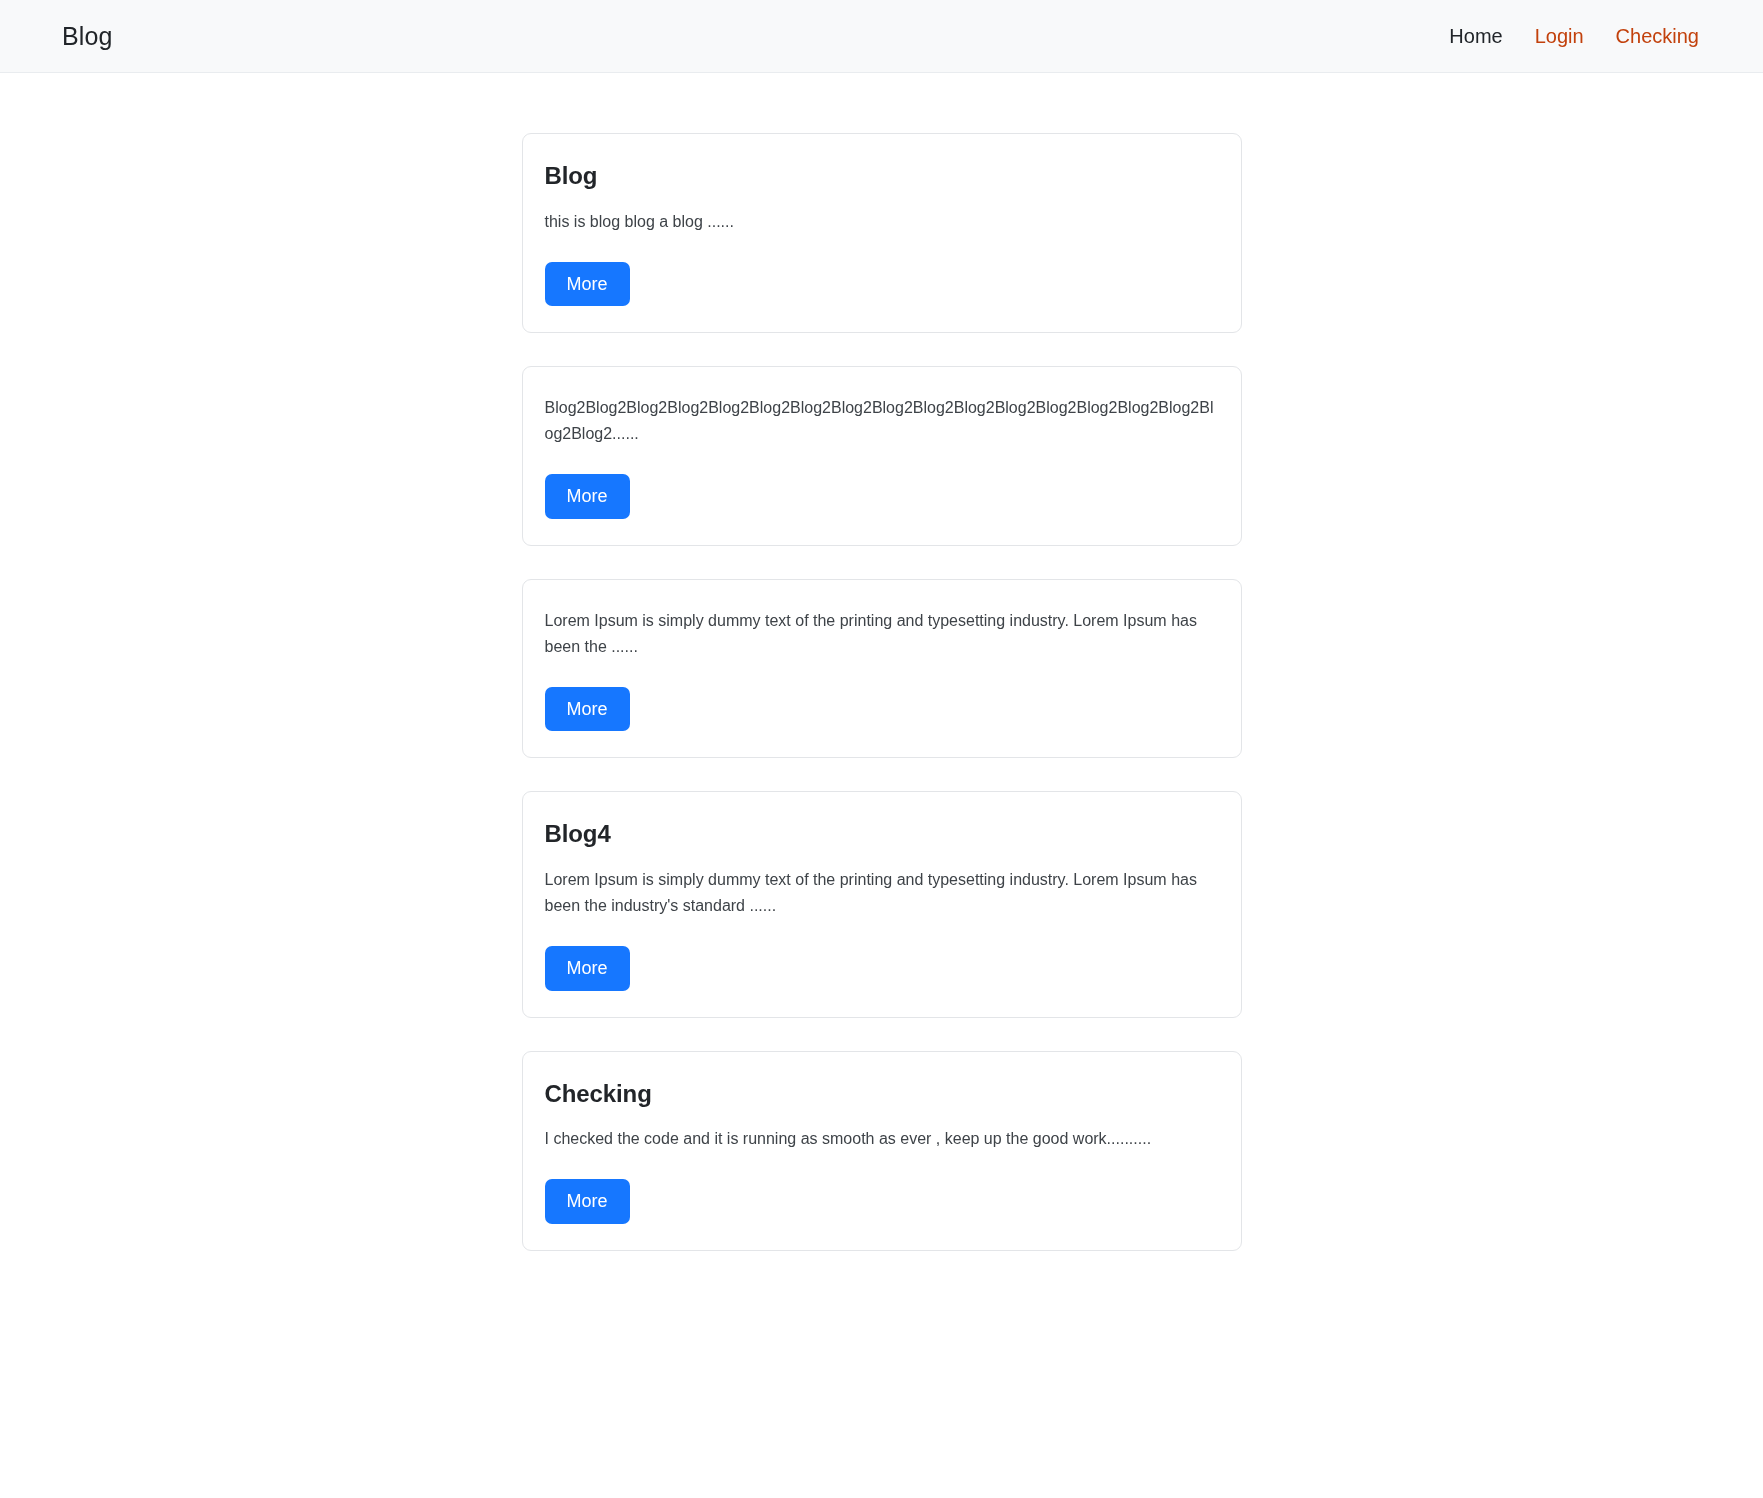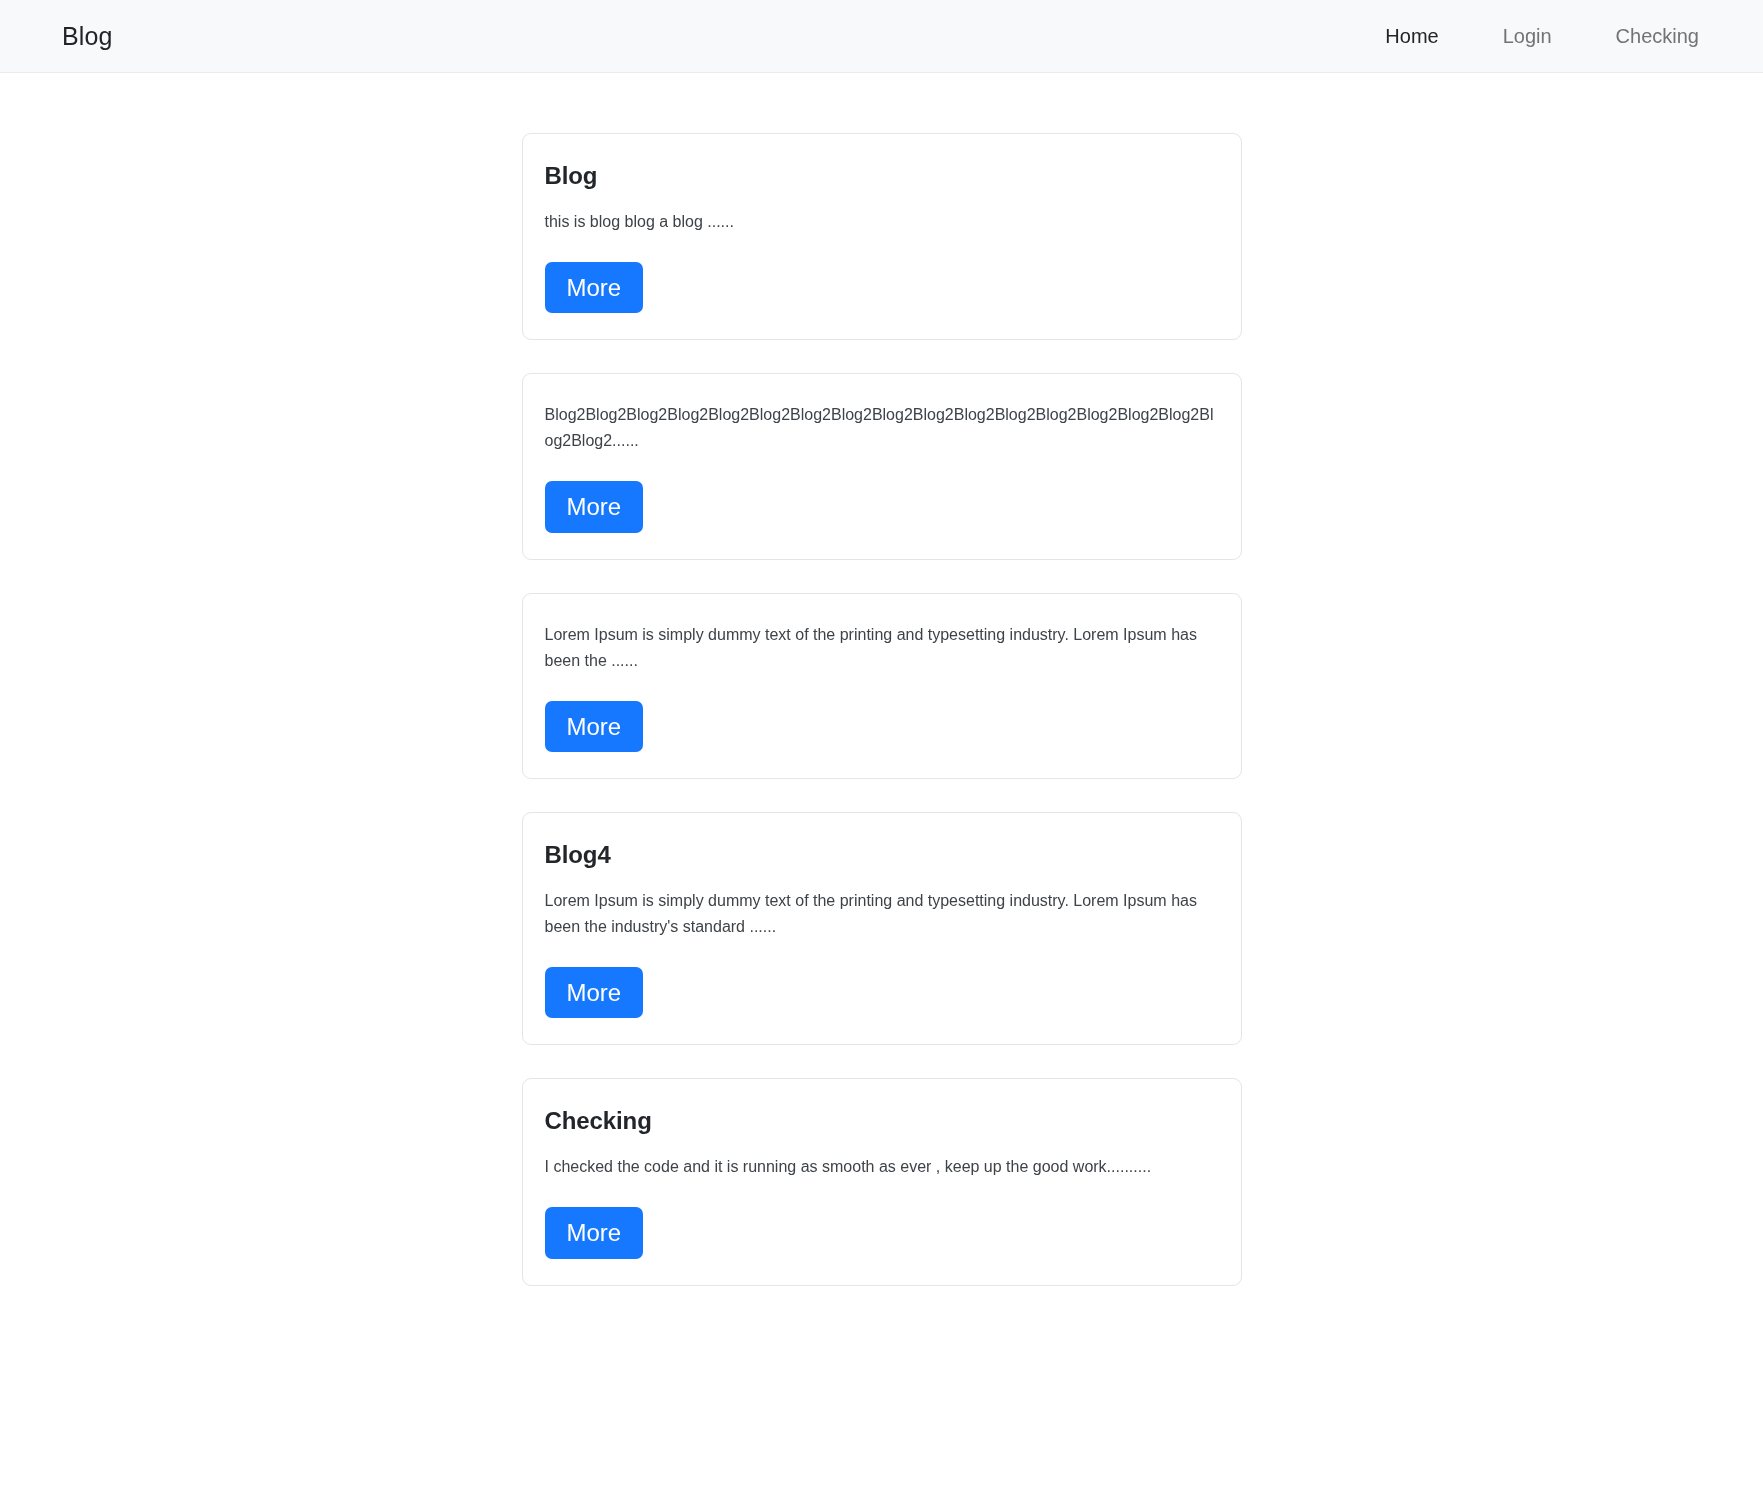--- a/index.html
+++ b/index.html
@@ -28,26 +28,26 @@
     font-size: 25px;
     color: #212529;
     font-weight: 400;
     letter-spacing: 0.1px;
     text-decoration: none;
     line-height: 1;
   }
   .nav-links {
     display: flex;
     align-items: center;
-    gap: 64px;
+    gap: 32px;
     margin-right: 2px;
   }
   .nav-link {
     font-size: 20px;
-    color: #737373;
+    color: #c2410c;
     text-decoration: none;
     line-height: 1;
     white-space: nowrap;
   }
   .nav-link.active {
     color: #212529;
   }
 
   
   .page {
@@ -81,21 +81,21 @@
     color: #3e4348;
     margin: 0 0 27px 0;
     line-height: 1.62;
     word-break: break-word;
     overflow-wrap: anywhere;
   }
   .more-btn {
     display: inline-block;
     background: #1677ff;
     color: #ffffff;
-    font-size: 24px;
+    font-size: 18px;
     font-family: inherit;
     border: none;
     border-radius: 7px;
     padding: 12px 22px;
     cursor: pointer;
     line-height: 1.15;
   }
 </style>
 </head>
 <body>

